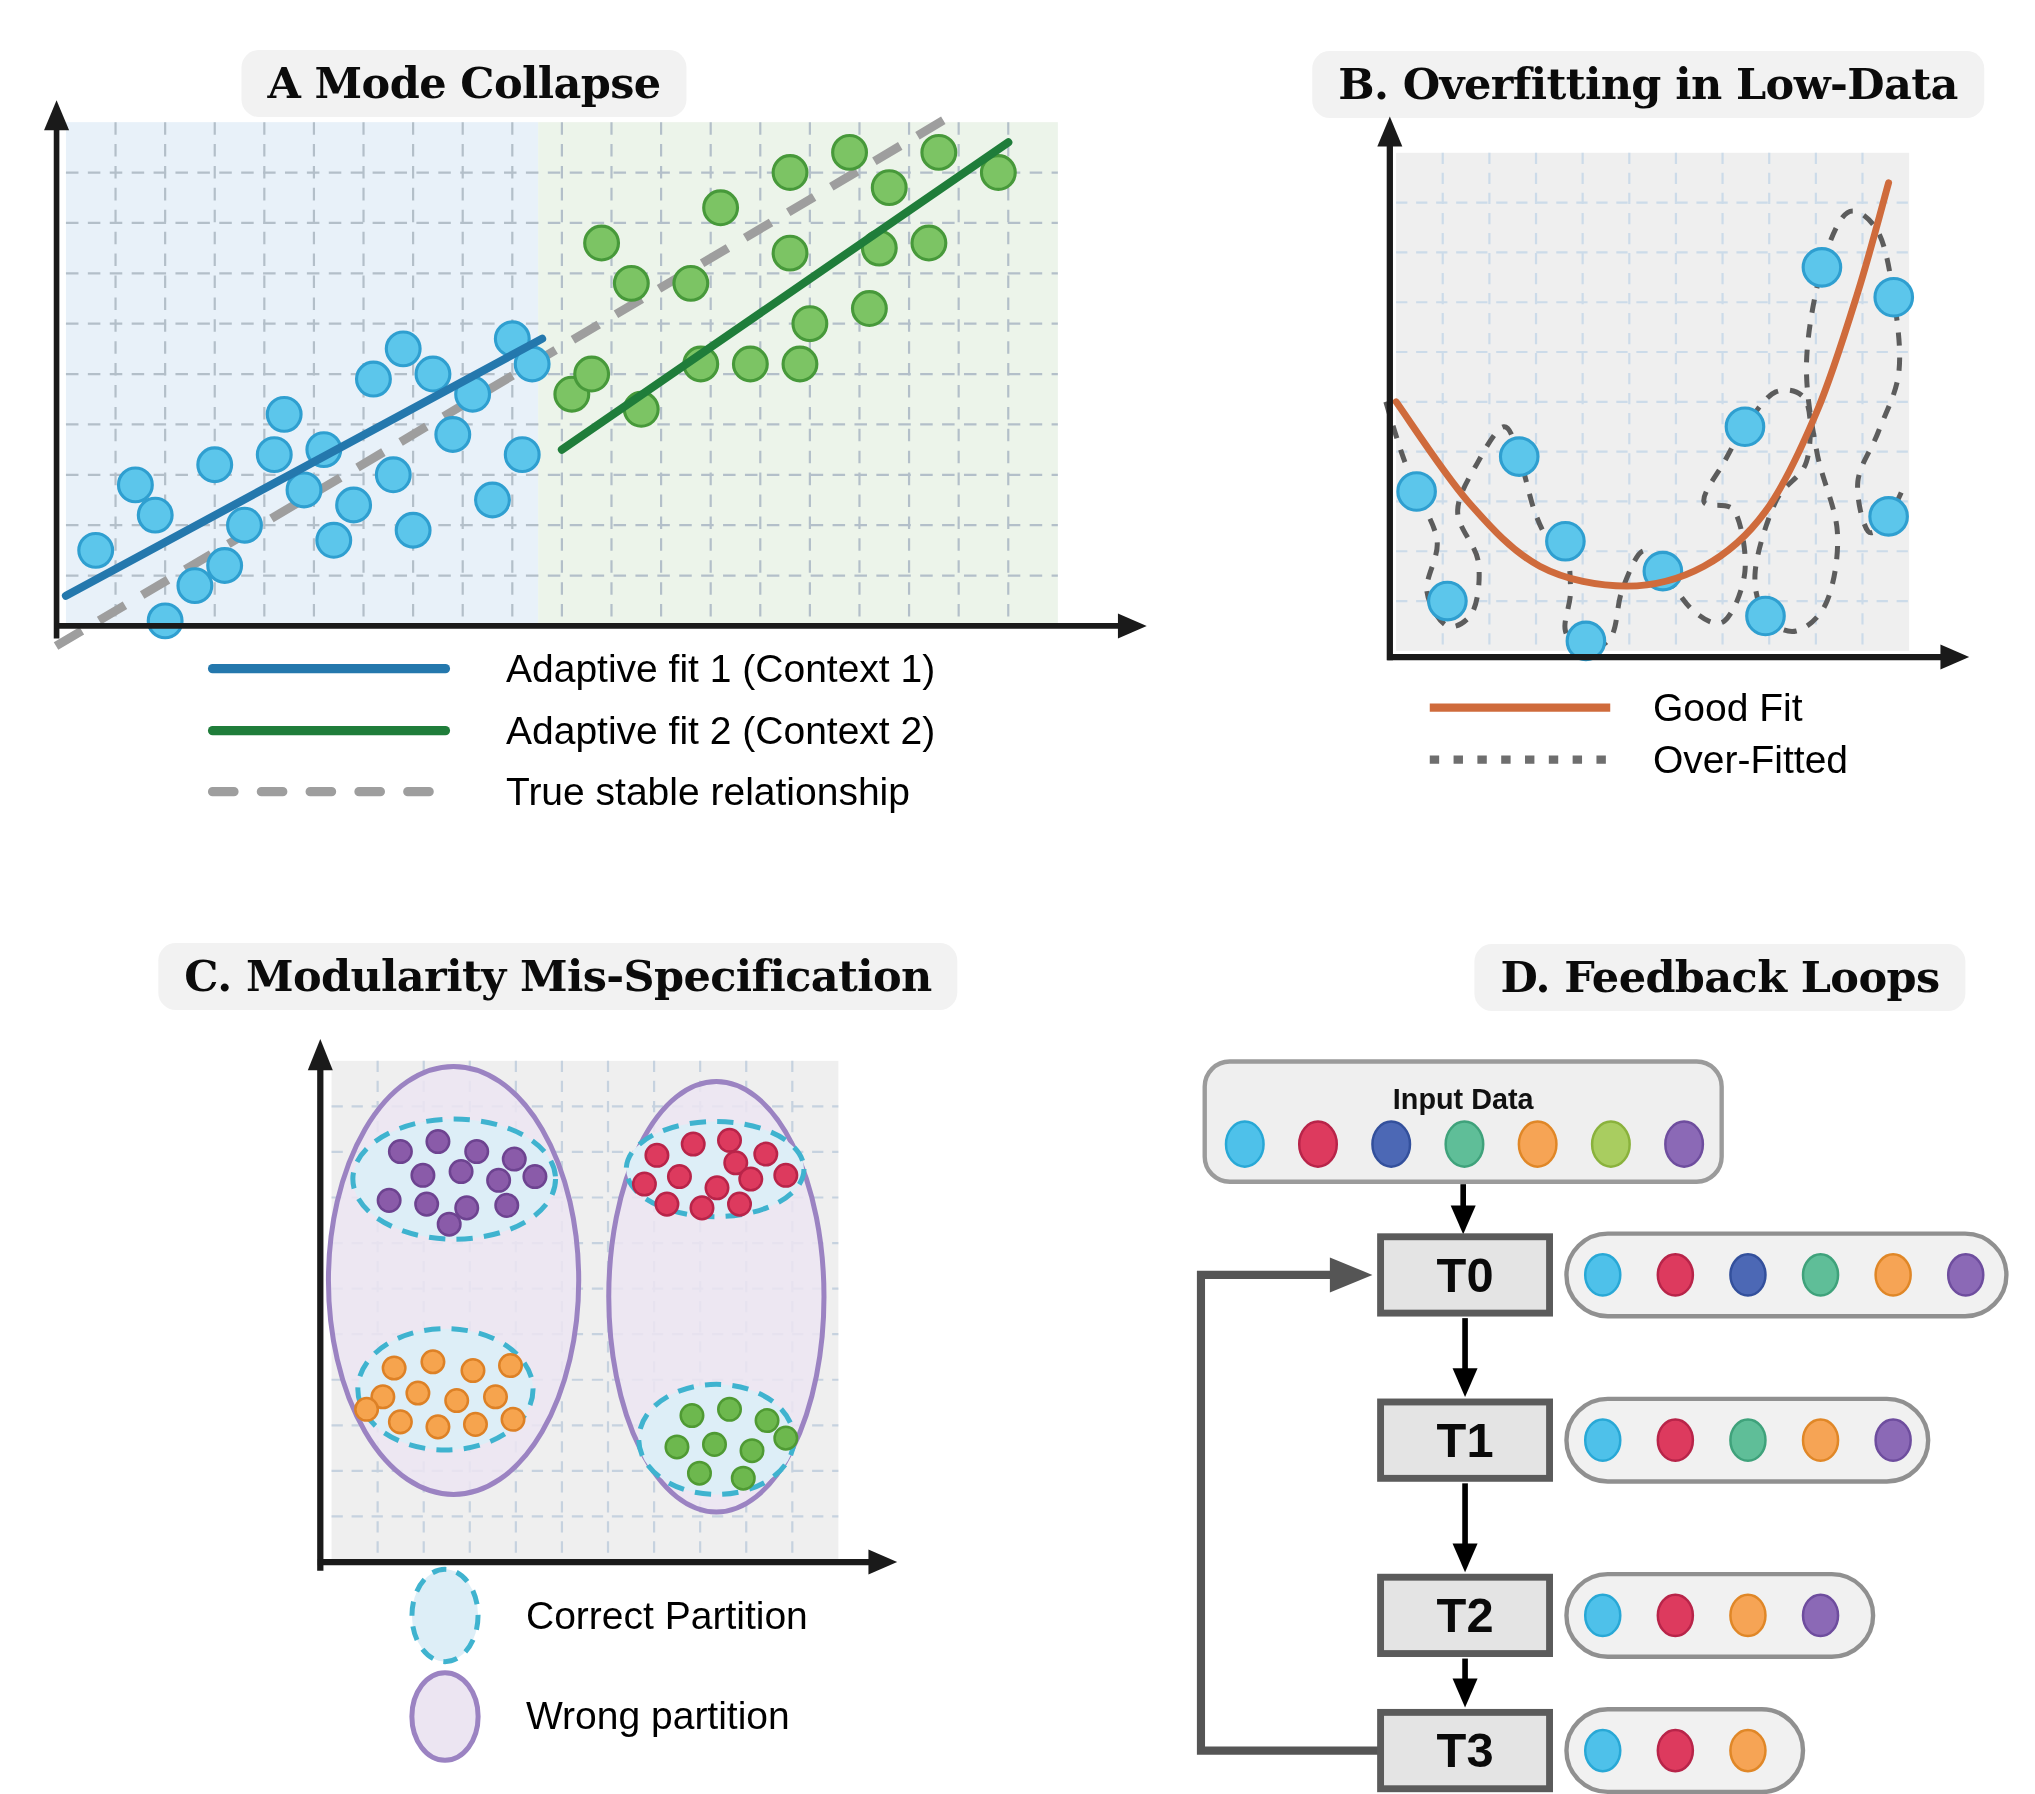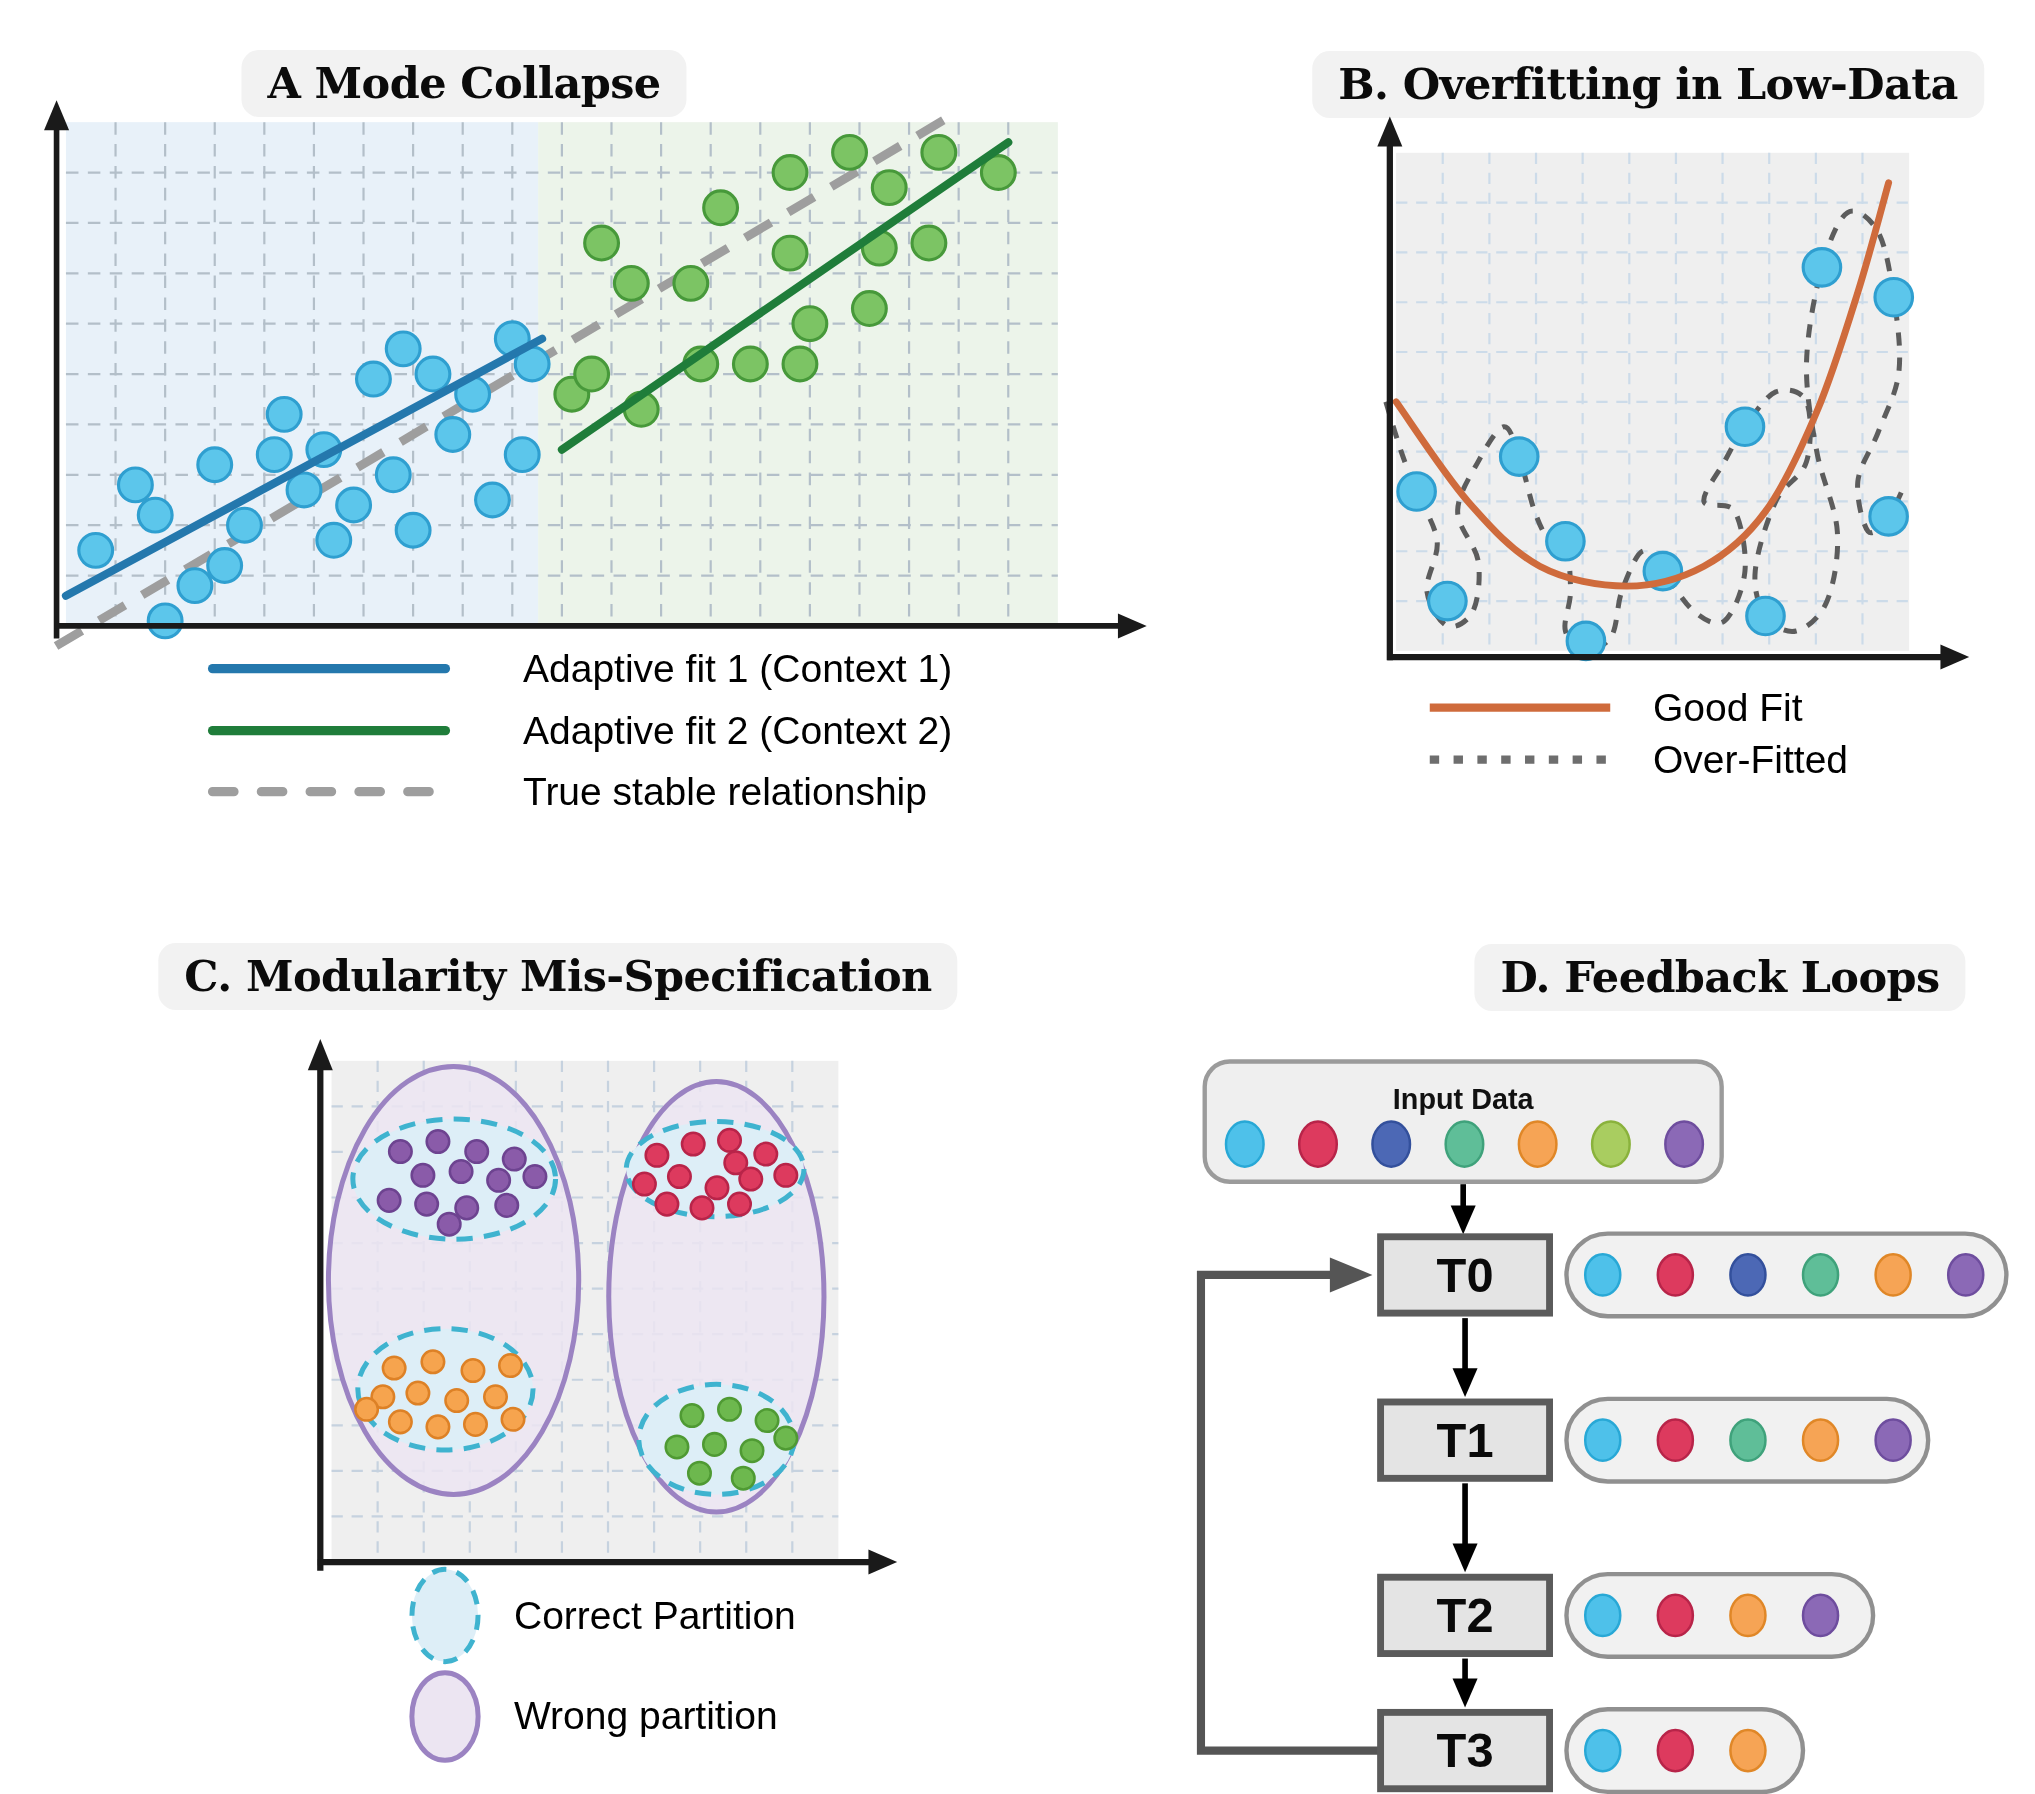--- a/index.html
+++ b/index.html
@@ -4,24 +4,24 @@
 <style>
   html,body{margin:0;padding:0;}
   body{width:2035px;height:1795px;background:#ffffff;position:relative;overflow:hidden;
        font-family:"Liberation Sans", sans-serif;}
   .pill{position:absolute;transform:translateX(-50%);background:#f2f2f2;color:#0b0b0b;
         font-family:"DejaVu Serif", serif;font-weight:700;font-size:43px;line-height:1.1;
         padding:10px 26px;border-radius:17.5px;white-space:nowrap;letter-spacing:-0.6px;}
   svg.panel{position:absolute;}
   .legend{position:absolute;}
   .lrow{display:flex;align-items:center;margin-bottom:17.5px;}
-  .lrow span{font-size:39px;color:#000;margin-left:72px;white-space:nowrap;}
+  .lrow span{font-size:39px;color:#000;margin-left:55px;white-space:nowrap;}
   .legend-b .lrow{margin-bottom:7.5px;}
   .legend-b .lrow span{margin-left:39px;}
-  .legend-c .lrow{margin-bottom:2.5px;}
+  .legend-c .lrow{margin-bottom:2.5px;gap:12px;}
   .legend-c .lrow span{margin-left:30px;}
 </style>
 </head>
 <body>
 
 <div class="pill" style="left:464px;top:50px">A Mode Collapse</div>
 <div class="pill" style="left:1648px;top:51px">B. Overfitting in Low-Data</div>
 <div class="pill" style="left:558px;top:943px">C. Modularity Mis-Specification</div>
 <div class="pill" style="left:1720px;top:944px">D. Feedback Loops</div>
 

